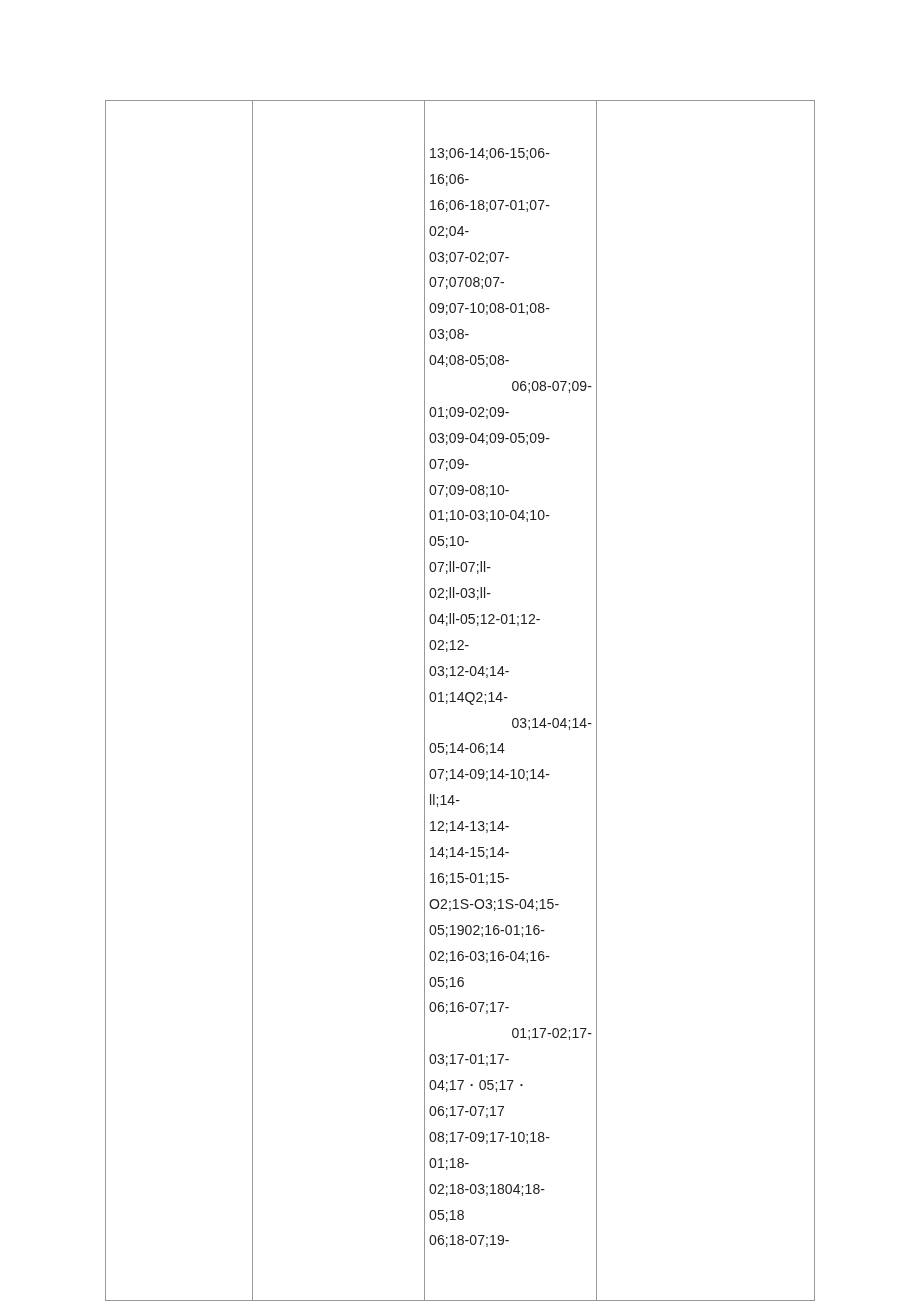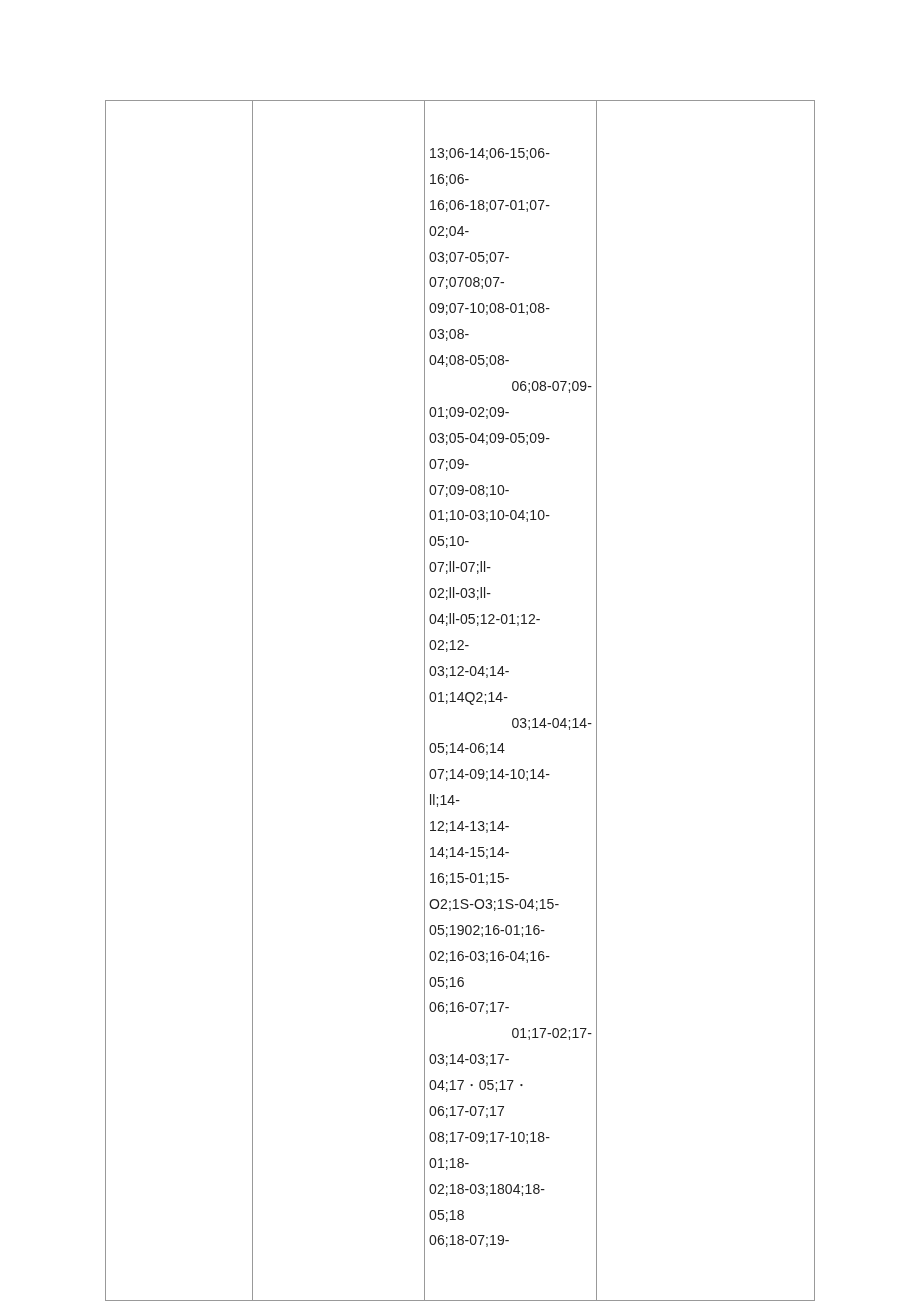--- a/index.html
+++ b/index.html
@@ -57,31 +57,31 @@
 
 <div class="table-container">
   <div class="col col1"></div>
   <div class="col col2"></div>
   <div class="col col3">
     <div id="lines-container">
         <div class="text-line">13;06-14;06-15;06-</div>
         <div class="text-line">16;06-</div>
         <div class="text-line">16;06-18;07-01;07-</div>
         <div class="text-line">02;04-</div>
-        <div class="text-line">03;07-05;07-</div>
+        <div class="text-line">03;07-02;07-</div>
         <div class="text-line">07;0708;07-</div>
         <div class="text-line">09;07-10;08-01;08-</div>
         <div class="text-line">03;08-</div>
         <div class="text-line">04;08-05;08-</div>
         <div class="text-line spread">
           <span>06;08-</span>
           <span>07;09-</span>
         </div>
         <div class="text-line">01;09-02;09-</div>
-        <div class="text-line">03;05-04;09-05;09-</div>
+        <div class="text-line">03;09-04;09-05;09-</div>
         <div class="text-line">07;09-</div>
         <div class="text-line">07;09-08;10-</div>
         <div class="text-line">01;10-03;10-04;10-</div>
         <div class="text-line">05;10-</div>
         <div class="text-line">07;ll-07;ll-</div>
         <div class="text-line">02;ll-03;ll-</div>
         <div class="text-line">04;ll-05;12-01;12-</div>
         <div class="text-line">02;12-</div>
         <div class="text-line">03;12-04;14-</div>
         <div class="text-line">01;14Q2;14-</div>
@@ -97,21 +97,21 @@
         <div class="text-line">16;15-01;15-</div>
         <div class="text-line">O2;1S-O3;1S-04;15-</div>
         <div class="text-line">05;1902;16-01;16-</div>
         <div class="text-line">02;16-03;16-04;16-</div>
         <div class="text-line">05;16</div>
         <div class="text-line">06;16-07;17-</div>
         <div class="text-line spread">
           <span>01;17-</span>
           <span>02;17-</span>
         </div>
-        <div class="text-line">03;14-03;17-</div>
+        <div class="text-line">03;17-01;17-</div>
         <div class="text-line">04;17・05;17・</div>
         <div class="text-line">06;17-07;17</div>
         <div class="text-line">08;17-09;17-10;18-</div>
         <div class="text-line">01;18-</div>
         <div class="text-line">02;18-03;1804;18-</div>
         <div class="text-line">05;18</div>
         <div class="text-line">06;18-07;19-</div>
       </div>
   </div>
   <div class="col col4"></div>

